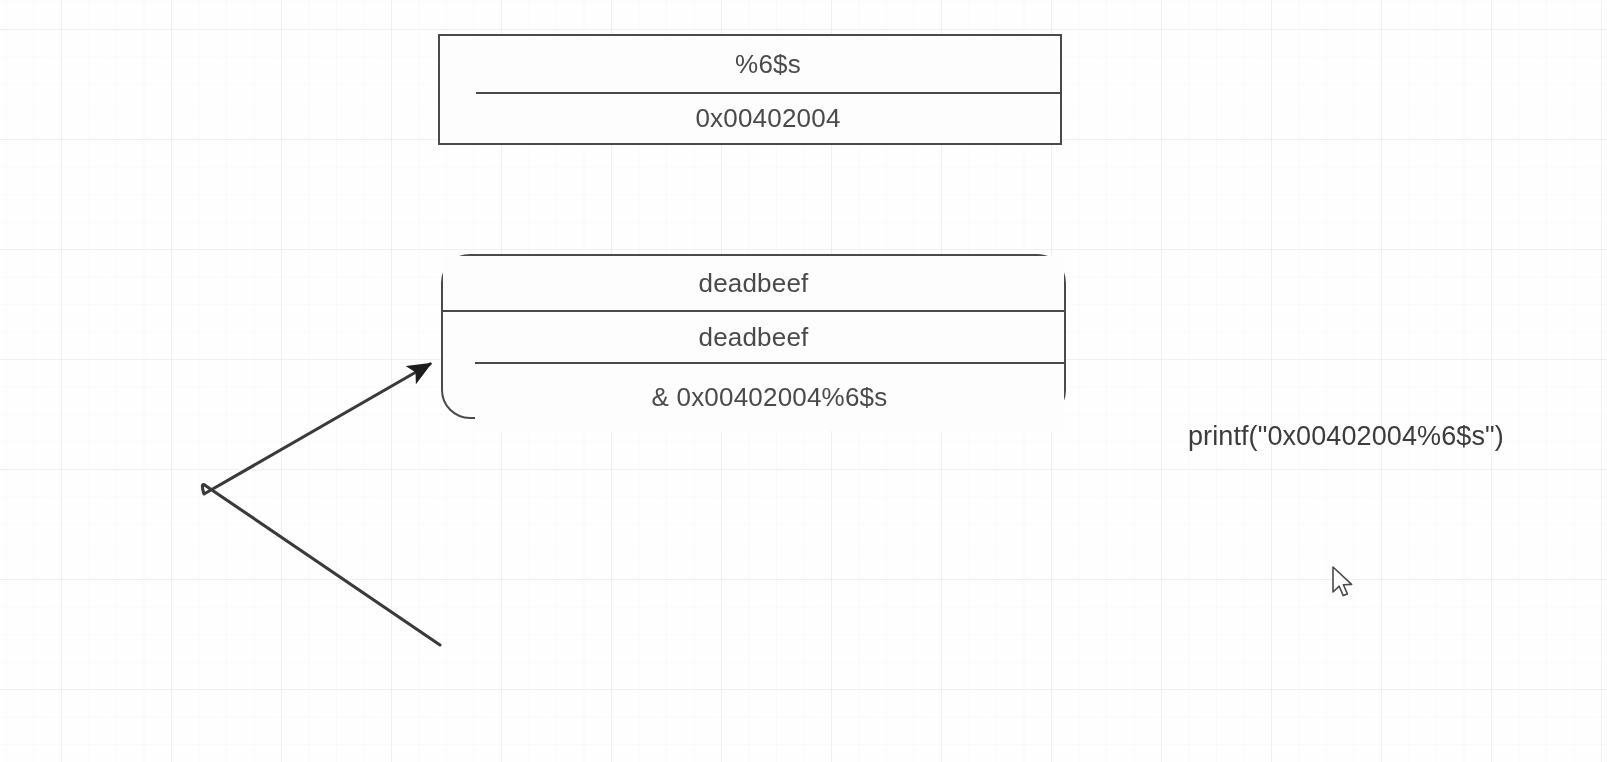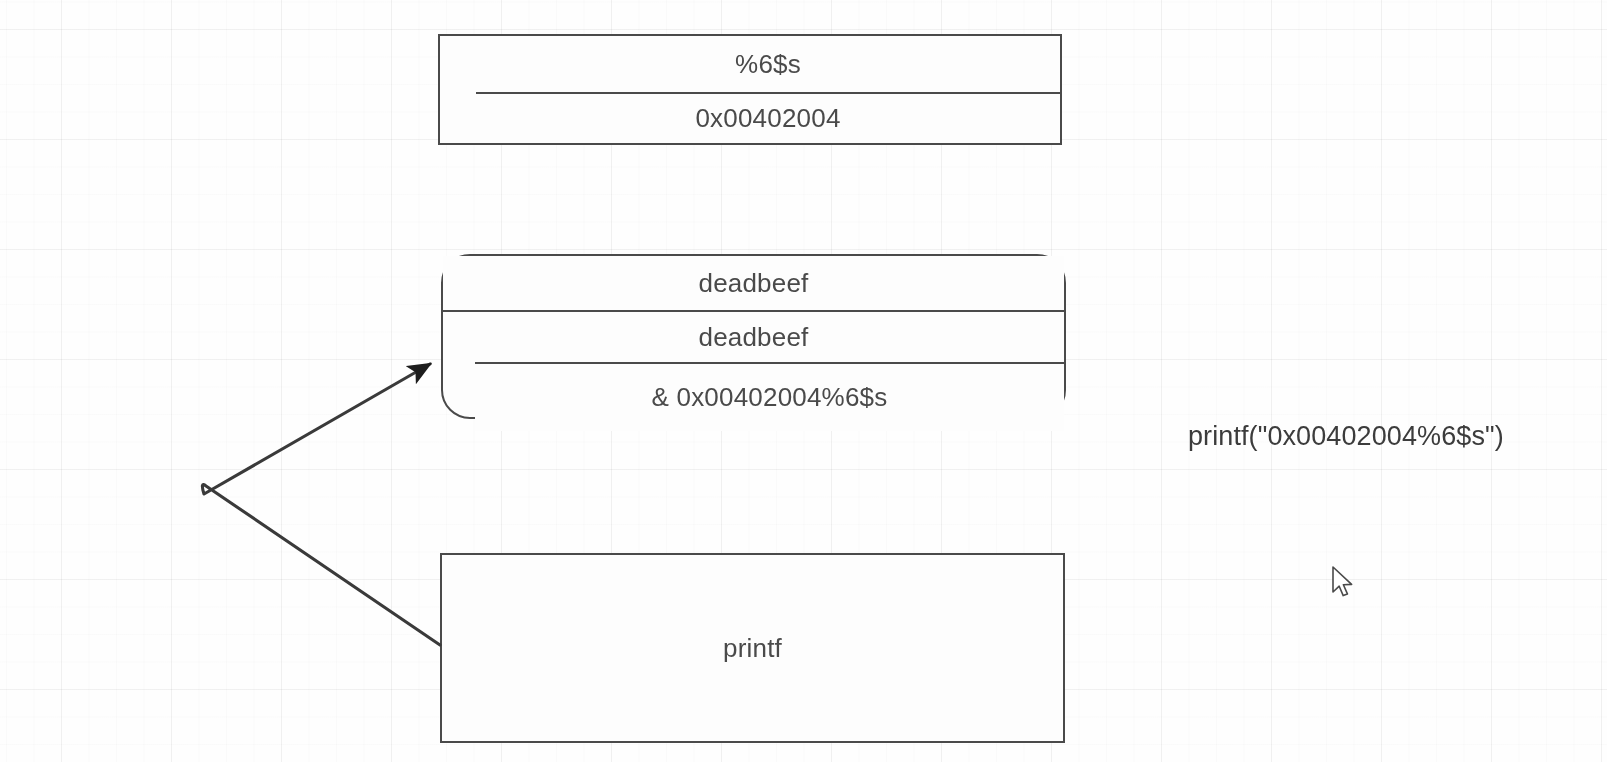--- a/index.html
+++ b/index.html
@@ -103,23 +103,20 @@
     <div class="cell">%6$s</div>
     <div class="cell">0x00402004</div>
   </div>
 
   <div class="box" id="box-middle">
     <div class="cell">deadbeef</div>
     <div class="cell">deadbeef</div>
     <div class="cell">&amp; 0x00402004%6$s</div>
   </div>
 
-  <div class="box" id="box-bottom">
-    <div class="cell">printf</div>
-  </div>
 
   <svg id="arrow-layer" viewBox="0 0 1607 762" xmlns="http://www.w3.org/2000/svg">
     <defs>
       <marker id="arrowhead" markerWidth="9" markerHeight="9" refX="7.2" refY="3.4" orient="auto" markerUnits="strokeWidth">
         <path d="M0,0 L8,3.4 L0,6.8 L1.8,3.4 Z" fill="#1d1d1d"></path>
       </marker>
     </defs>
     <path d="M440,645 L206,486 Q200,481 204,494 L430,364" fill="none" stroke="#3a3a3a" stroke-width="3.1" stroke-linecap="round" stroke-linejoin="round" marker-end="url(#arrowhead)"></path>
   </svg>
 

